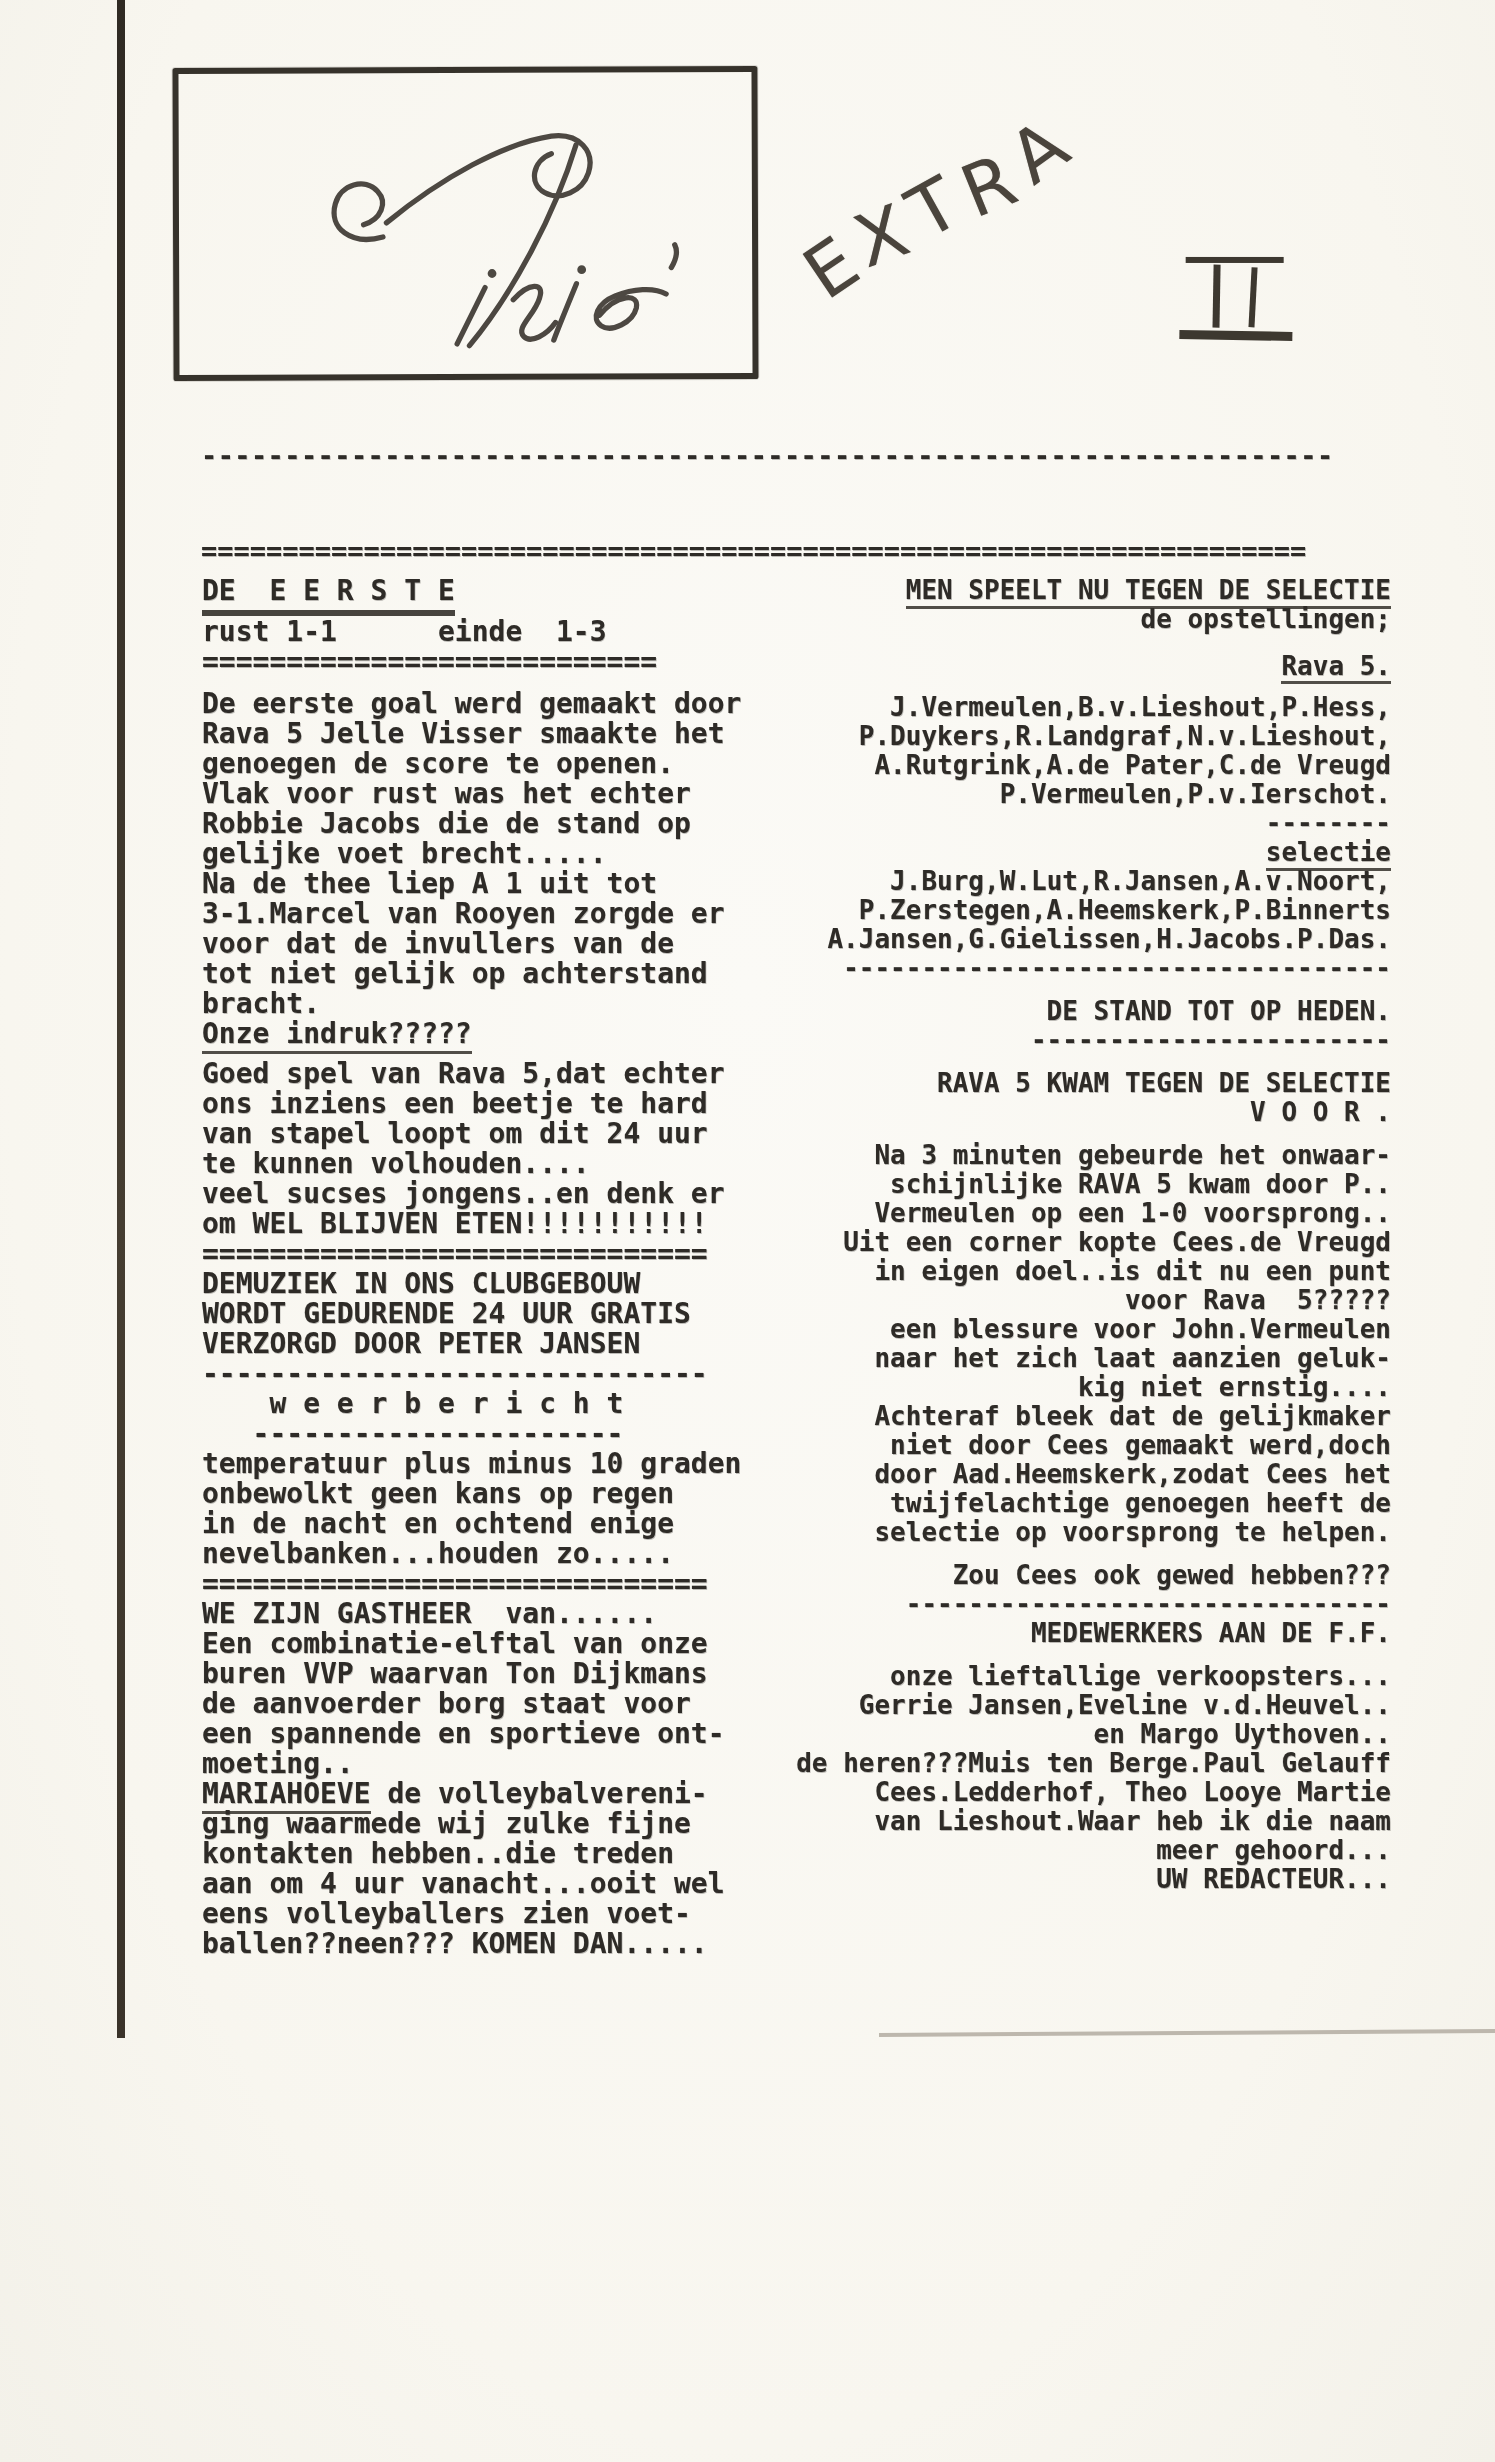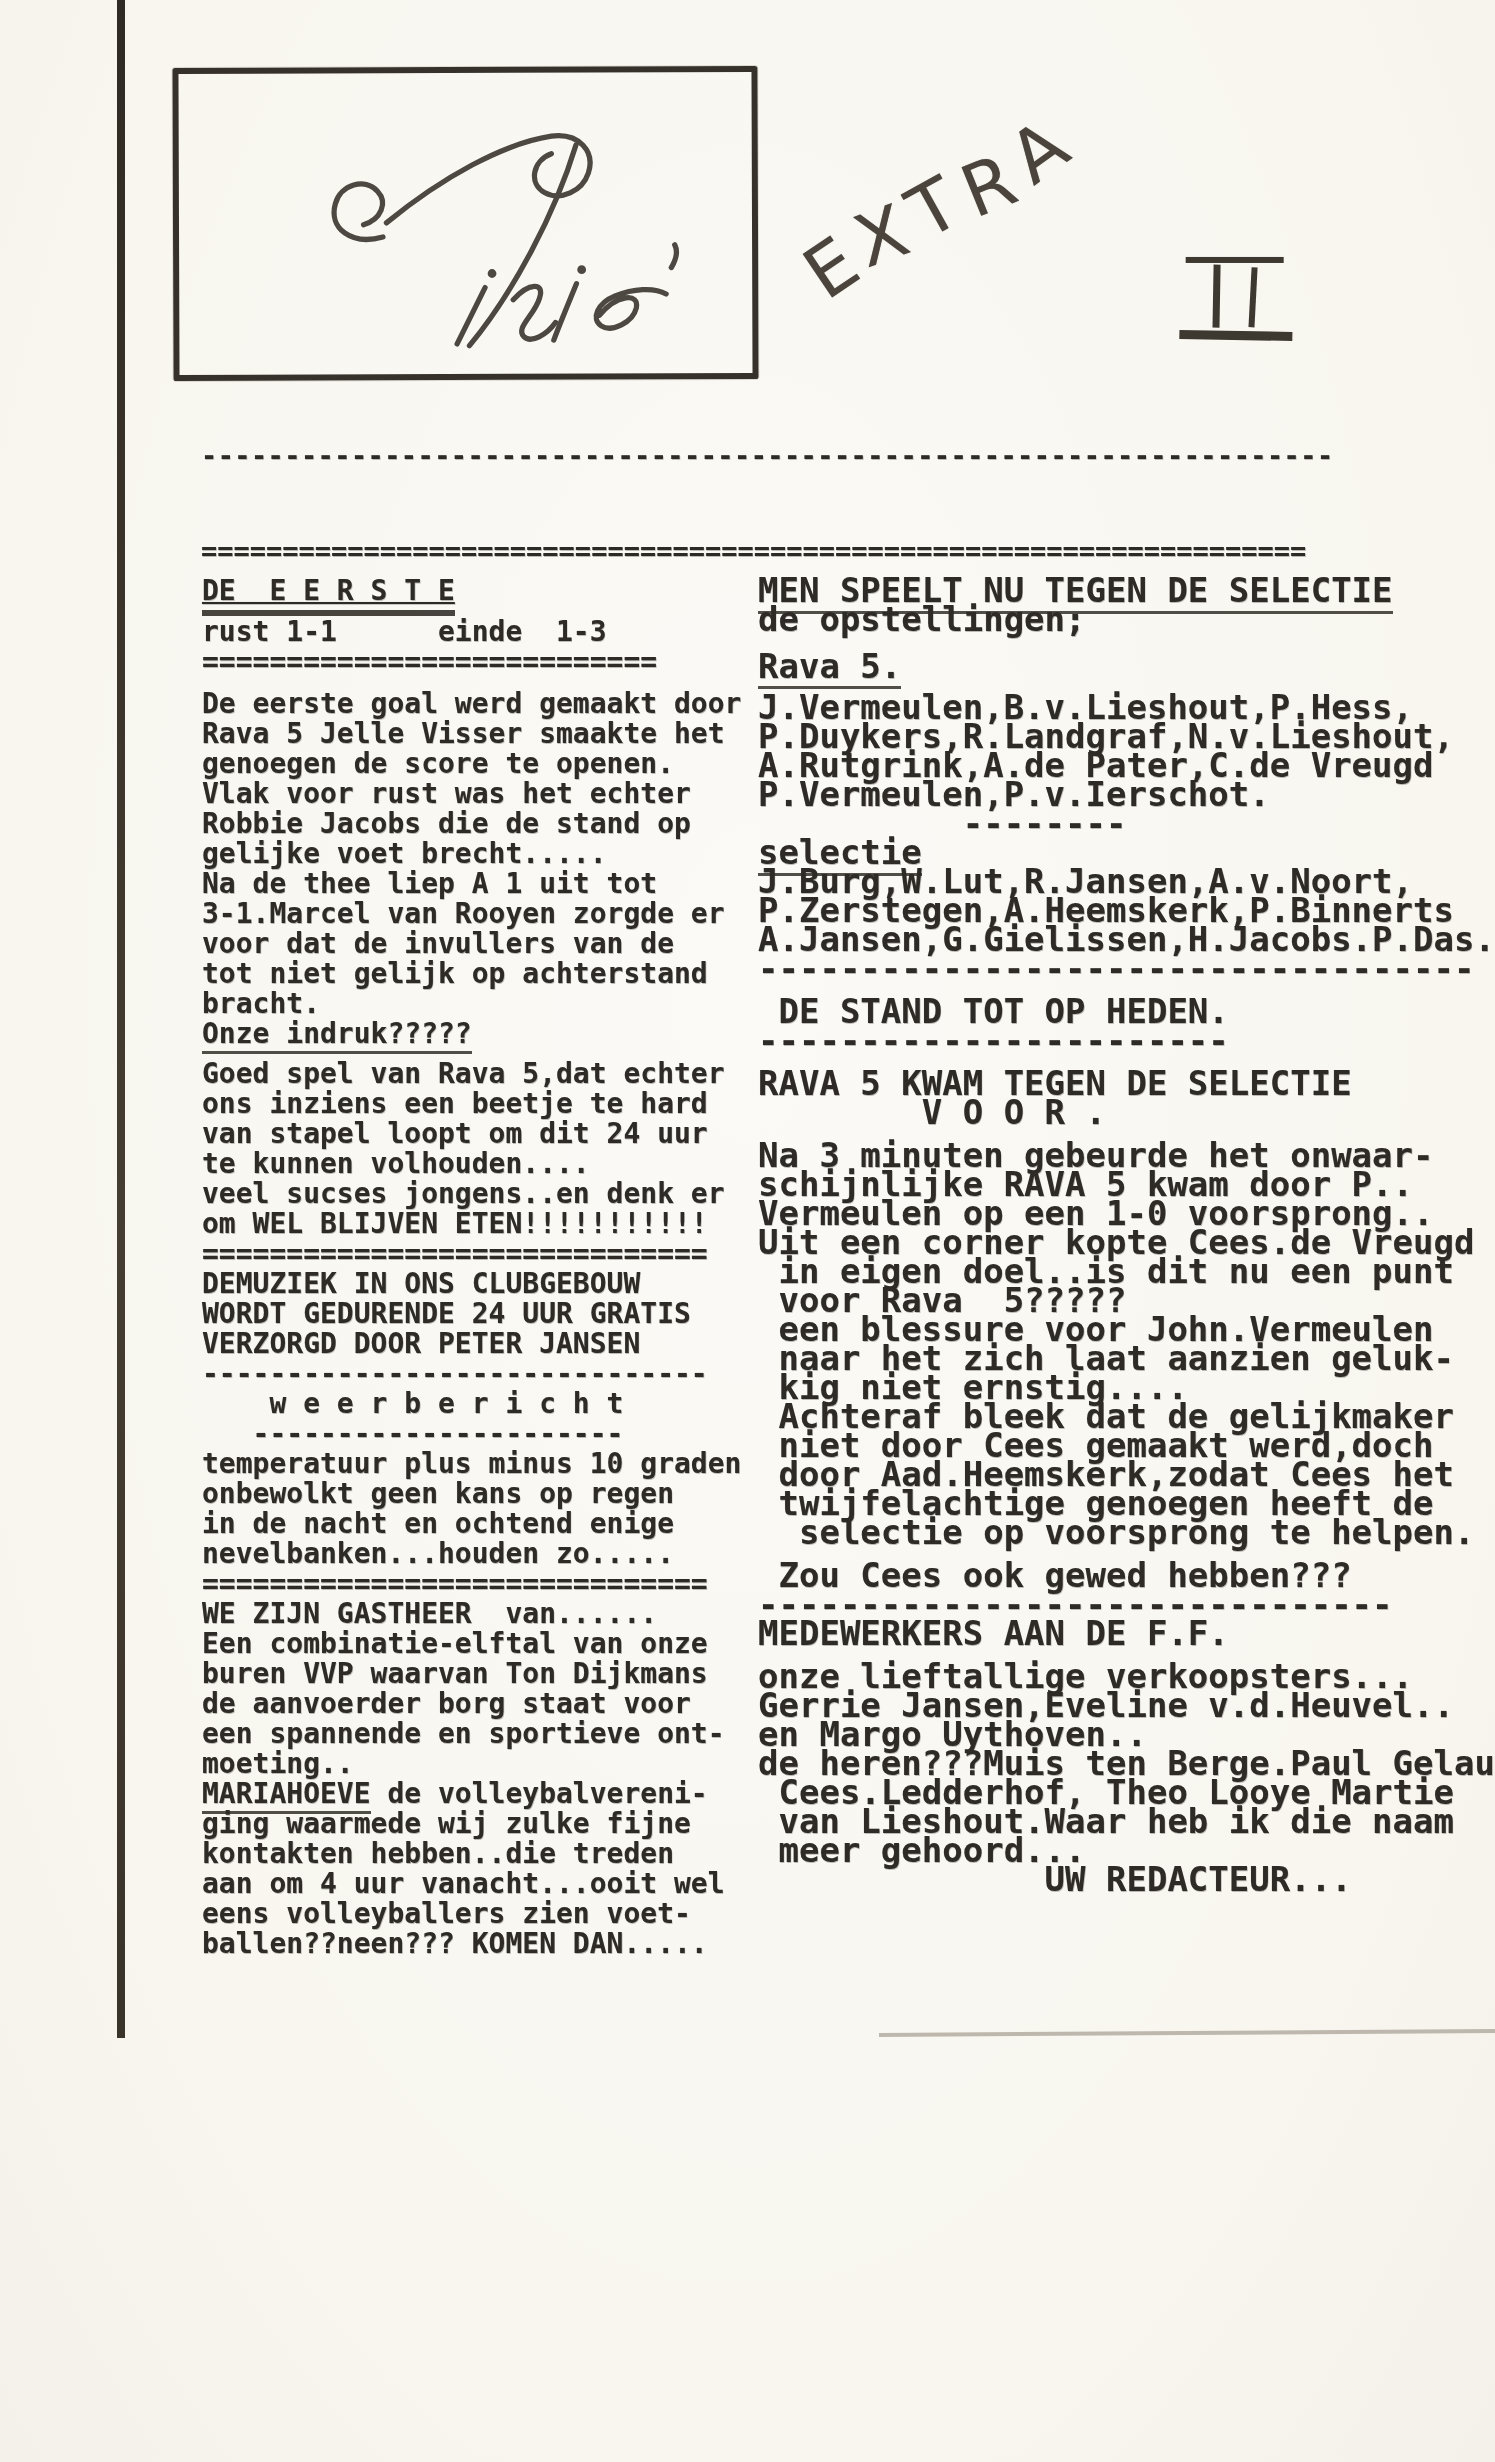--- a/index.html
+++ b/index.html
@@ -32,24 +32,24 @@
   .numeral .bar.top{ left:5.3px; top:0; width:98px; height:6.2px; transform:rotate(-1deg); }
   .numeral .bar.bottom{ left:0; top:74px; width:113px; height:8.8px; }
   .numeral .stem.s1{ left:33px; top:8px; width:7px; height:63px; }
   .numeral .stem.s2{ left:70px; top:9.7px; width:6.2px; height:60px; transform:rotate(2deg); }
   .banner{ position:absolute; left:202px; top:406px; font-size:27px; }
   .banner-rule{ position:absolute; left:201px; top:440px; font-size:27px; letter-spacing:0.4px; }
   .headline{ position:absolute; left:209px; top:495px; font-size:31px; }
   .headline-rule{ position:absolute; left:201px; top:535px; font-size:27px; }
   .col{ position:absolute; top:576px; }
   .col-left{ left:202px; width:580px; font-size:28px; line-height:30px; }
-  .col-right{ left:758px; width:633px; font-size:34px; line-height:29px; }
+  .col-right{ left:758px; width:633px; font-size:26px; line-height:29px;text-align:right; }
   .line{ white-space:pre; }
   .u{ border-bottom:3.5px solid rgba(44,40,34,.82); padding-bottom:0.9px; }
-  .uh{ border-bottom:6.2px solid rgba(40,36,30,.85); padding-bottom:2.6px;text-decoration:underline; }
+  .uh{ border-bottom:6.2px solid rgba(40,36,30,.85); padding-bottom:2.6px; }
   .edge-line{ position:absolute; left:879px; top:2031px; width:617px; height:3.5px;
       background:#bdb7ad; transform:rotate(-0.35deg); }
 </style>
 </head>
 <body>
 
 <div class="page">
 
   <div class="spine"></div>
 

